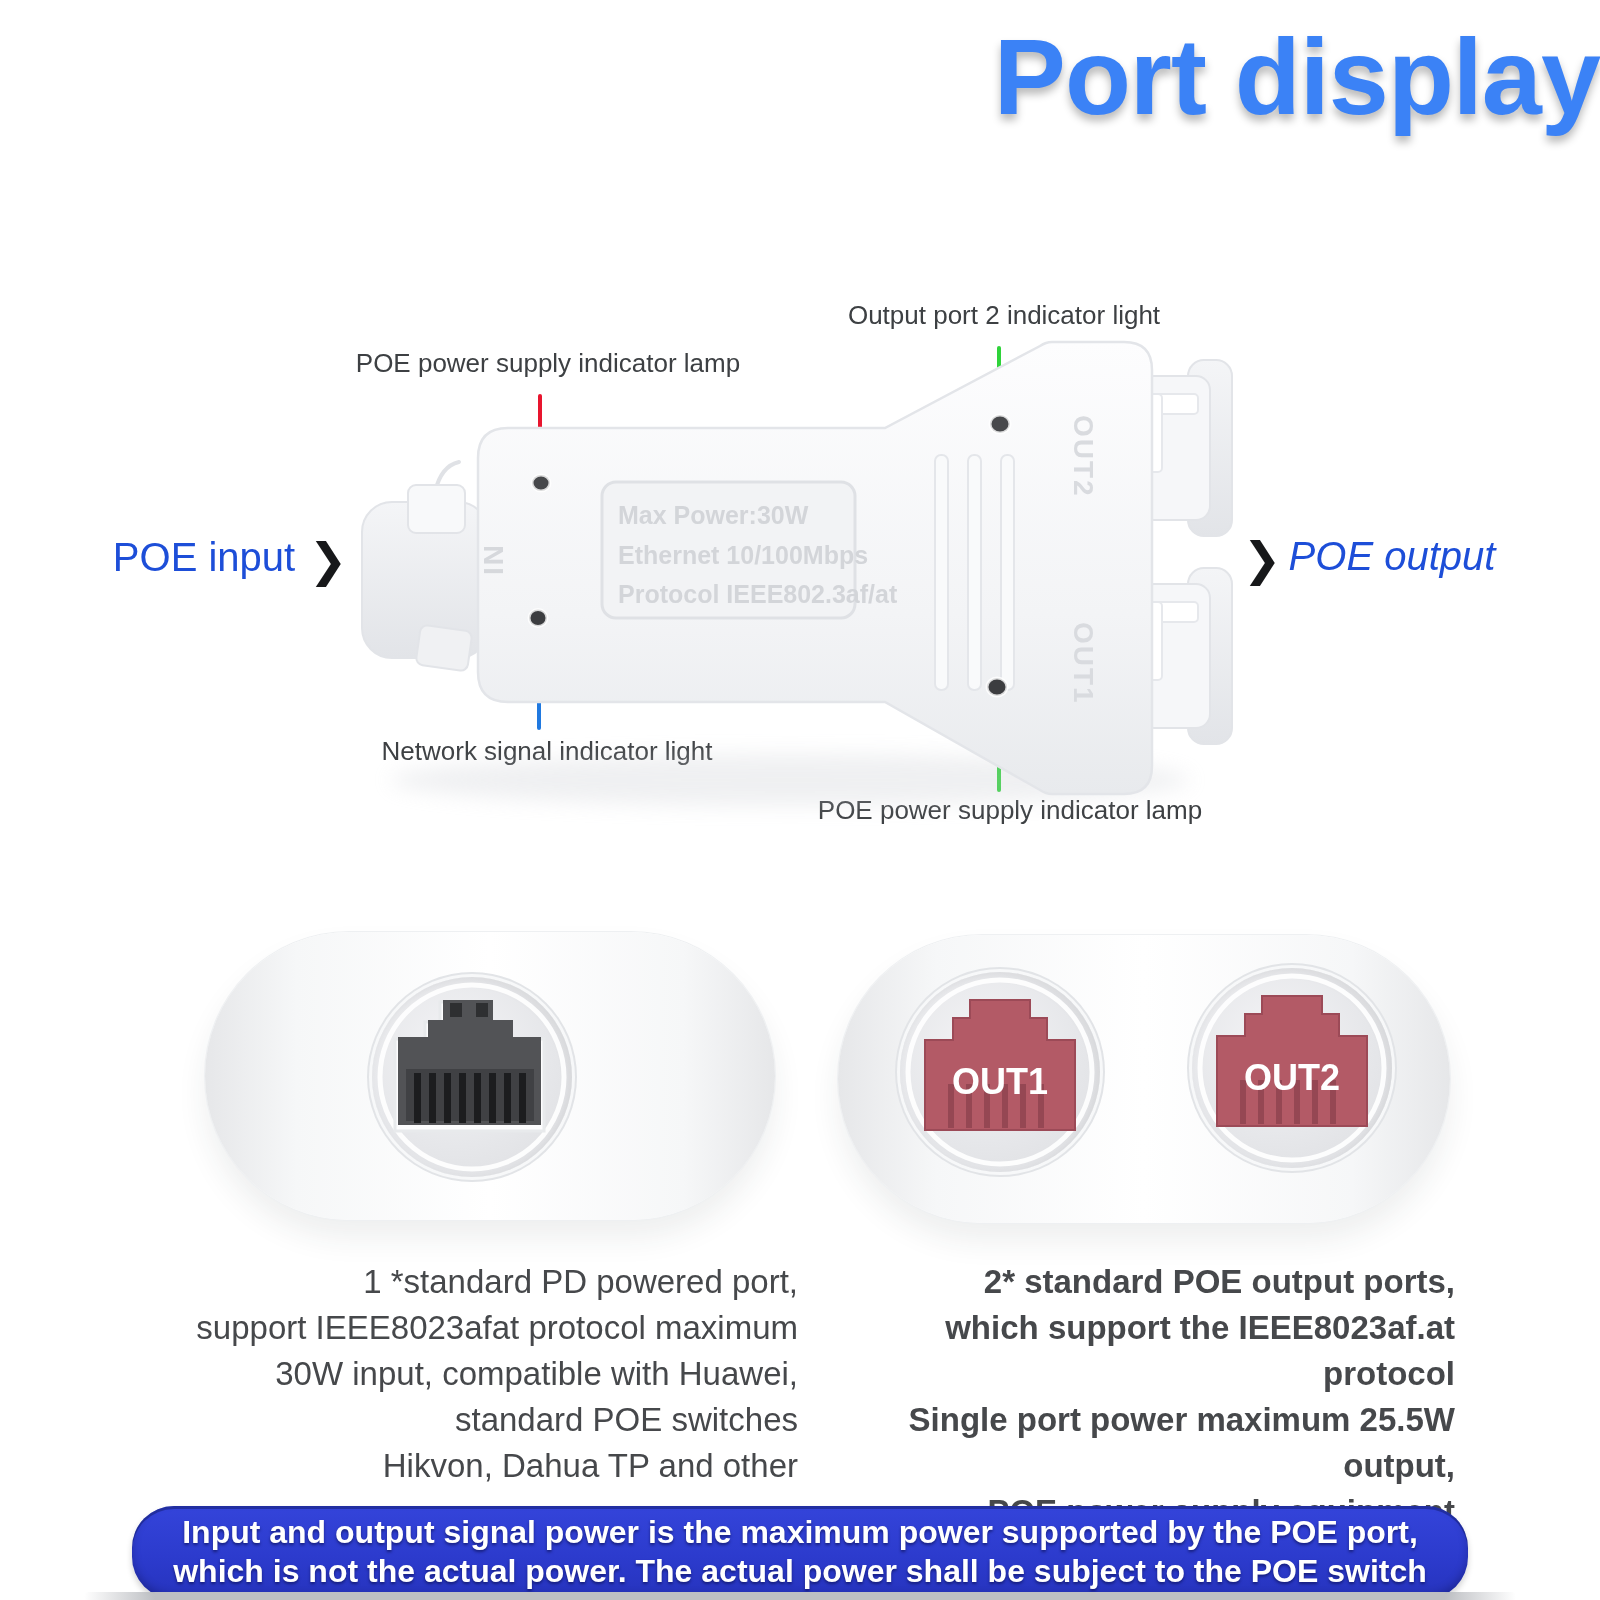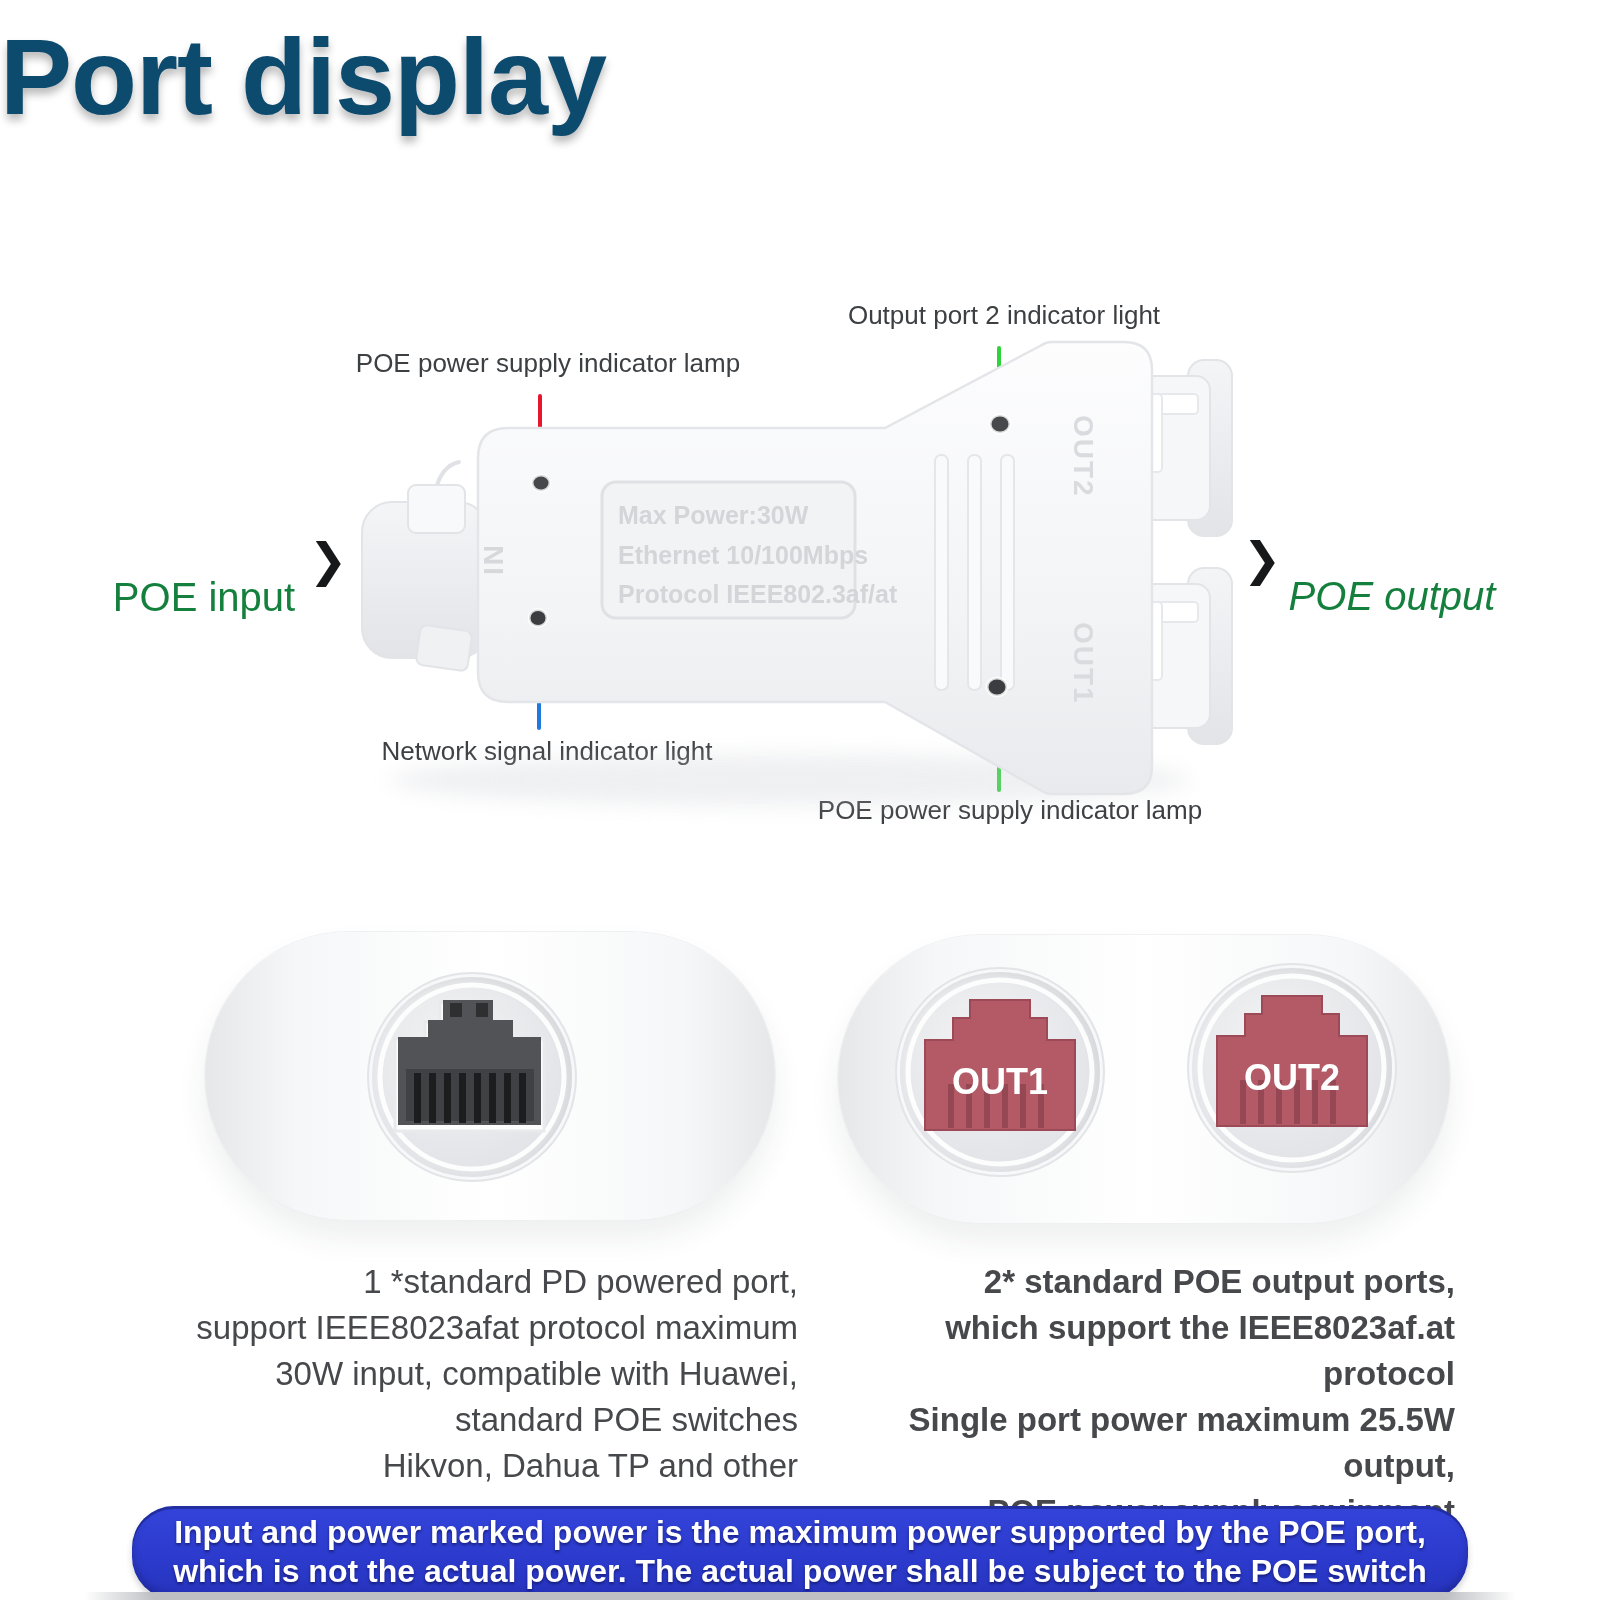--- a/index.html
+++ b/index.html
@@ -1,25 +1,25 @@
 <!DOCTYPE html>
 <html><head>
 <meta charset="utf-8">
 <style>
   html,body{margin:0;padding:0;background:#fff;}
   .canvas{position:relative;width:1600px;height:1600px;background:#ffffff;overflow:hidden;
           font-family:"Liberation Sans",sans-serif;color:#3d4043;}
   .abs{position:absolute;}
   .center-x{transform:translateX(-50%);white-space:nowrap;}
 
-  .title{left:0;right:16px;top:14px;text-align:left;font-size:108px;font-weight:bold;color:#0c4a6e;
+  .title{left:0;right:0;top:14px;text-align:right;font-size:108px;font-weight:bold;color:#3b82f6;
          letter-spacing:-1px;text-shadow:0 6px 8px rgba(0,0,0,.28);}
 
   .callout{font-size:26px;color:#3d4043;}
-  .io-label{font-size:40px;color:#15803d;margin-top:40px;}
+  .io-label{font-size:40px;color:#1d4ed8;}
   .arrow{font-size:46px;font-weight:bold;color:#17181a;font-family:"DejaVu Sans","Liberation Sans",sans-serif;}
 
   .leader{width:4px;border-radius:2px;}
   .dot{width:19px;height:19px;border-radius:50%;}
 
   .pill{border-radius:145px;
         background:linear-gradient(90deg,#e6e7e9 0%,#f6f7f8 16%,#ffffff 50%,#f6f7f8 84%,#e6e7e9 100%);
         box-shadow:0 0 0 1px #eef0f2, 0 18px 30px rgba(40,45,55,.08);}
   .port-circle{width:200px;height:200px;border-radius:50%;
         background:radial-gradient(circle at 42% 38%, #f4f4f6 0%, #e6e7ea 55%, #dcdde0 100%);
@@ -193,18 +193,18 @@
     <div>Hikvon, Dahua TP and other</div>
   </div>
   <div class="abs caption" style="left:815px;top:1259px;width:640px;font-weight:bold;">
     <div>2* standard POE output ports,</div>
     <div>which support the IEEE8023af.at protocol</div>
     <div>Single port power maximum 25.5W output,</div>
     <div>POE power supply equipment</div>
   </div>
 
   <div class="abs banner">
-    <div>Input and power marked power is the maximum power supported by the POE port,</div>
+    <div>Input and output signal power is the maximum power supported by the POE port,</div>
     <div>which is not the actual power. The actual power shall be subject to the POE switch parameters.</div>
   </div>
   <div class="abs floor"></div>
 
 </div>
 
 </body></html>

